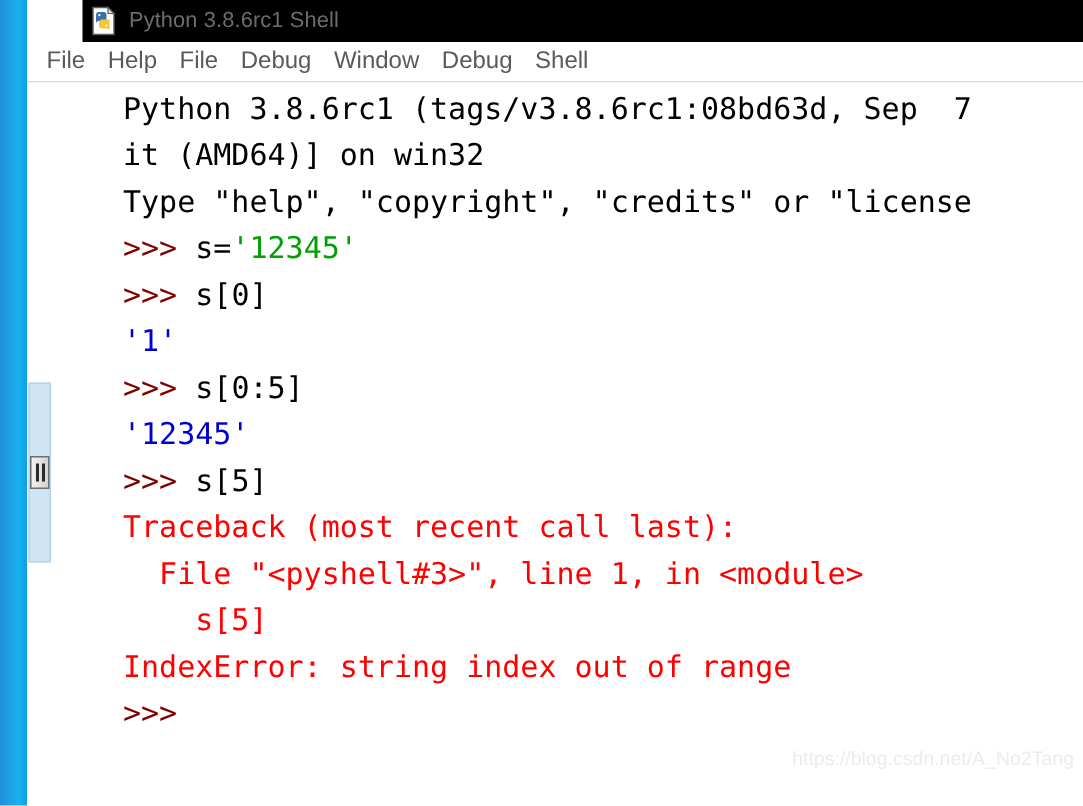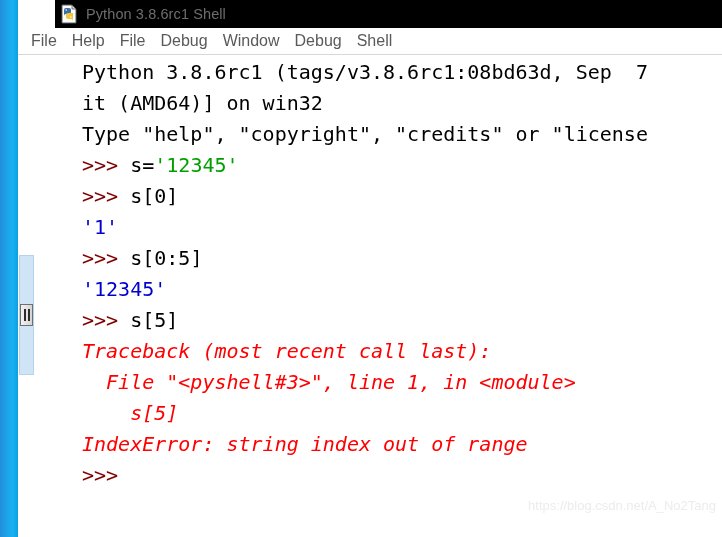--- a/index.html
+++ b/index.html
@@ -136,21 +136,21 @@
   }
   .line {
     height: 31px;
     white-space: pre;
     padding-left: 3px;
   }
   .prompt   { color: #7f0000; }
   .plain    { color: #000000; }
   .str      { color: #00a000; }
   .out      { color: #0000cf; }
-  .err      { color: #ff0000; font-style: italic; }
+  .err      { color: #ff0000; }
 
   
   #watermark {
     position: absolute;
     right: 6px;
     bottom: 24px;
     font-size: 13px;
     color: #ececec;
     font-family: "Liberation Sans", sans-serif;
     white-space: nowrap;

